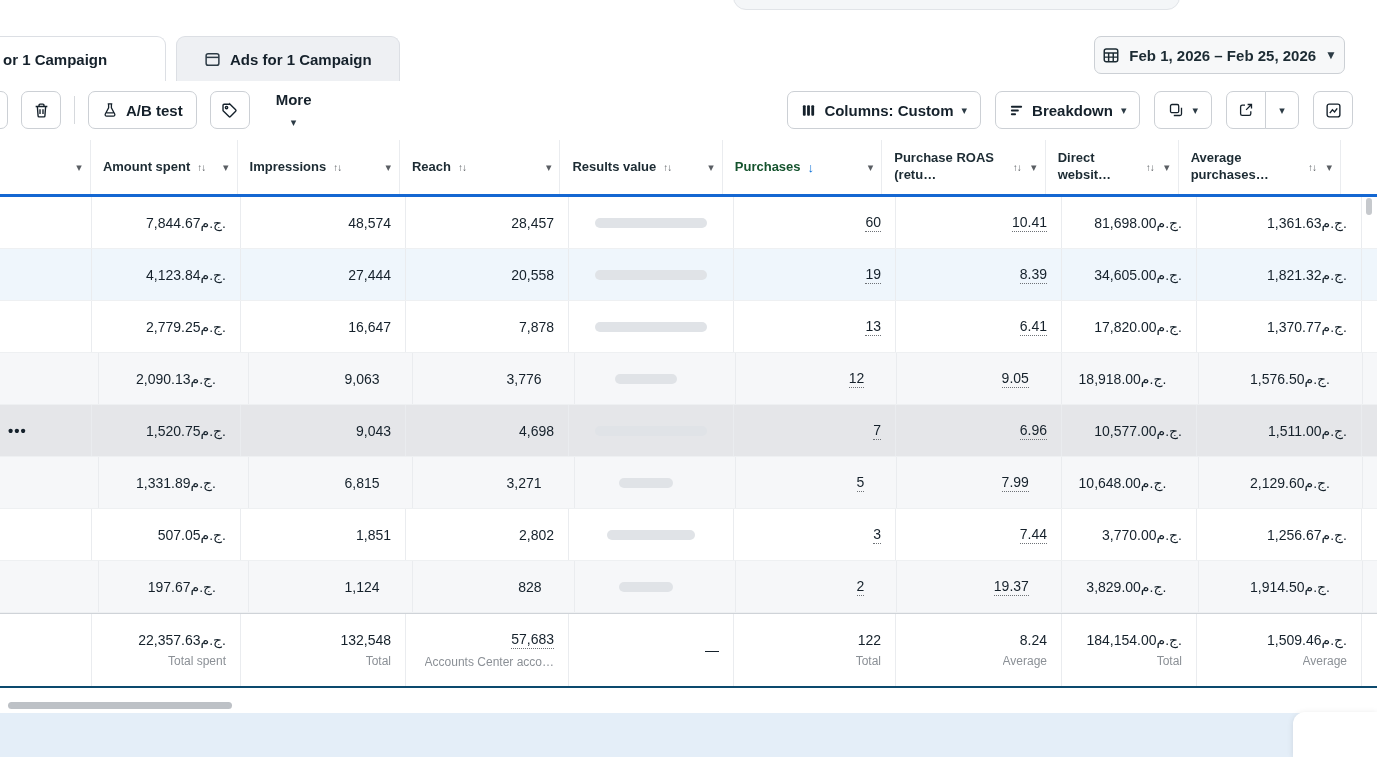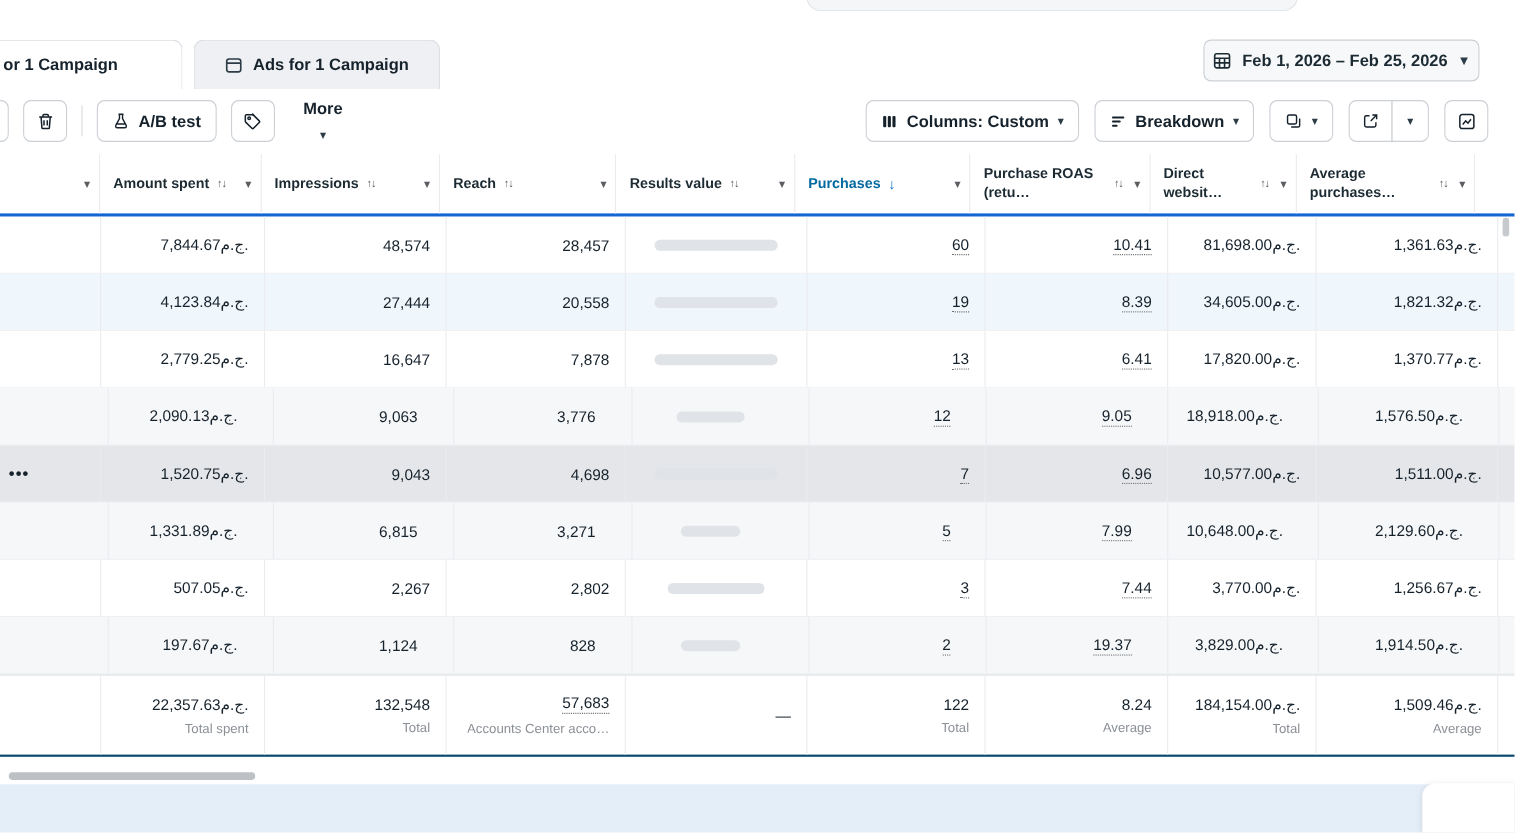--- a/index.html
+++ b/index.html
@@ -51,21 +51,21 @@
   .c9{flex:1 1 auto; min-width:0;}
 
   .thead { display:flex; height:57px; border-bottom:3px solid #1467d2; background:#fff; }
   .th { position:relative; display:flex; align-items:center;
     padding:6px 24px 6px 12px; border-left:1px solid #eaecef; cursor:pointer; }
   .th.c0 { border-left:none; }
   .th .lab { font-size:13px; font-weight:700; color:#1c2b33; line-height:1.3; }
   .th .sort { font-size:10px; color:#5a5e63; letter-spacing:-1px; margin-left:7px; white-space:nowrap; }
   .th .caret { position:absolute; right:8px; top:50%; transform:translateY(-50%);
     font-size:11px; color:#5a5e63; }
-  .th.sorted .lab { color:#0369a1;text-align:center; }
+  .th.sorted .lab { color:#14532d;text-align:center; }
   .th.sorted .sort { color:#0a6fd6; font-size:13px; letter-spacing:0; }
 
   .tr { display:flex; height:52px; border-bottom:1px solid #eef0f2; background:#fff; position:relative; }
   .row-blue { background:#eff6fc; }
   .row-tint { background:#f6f7f9;gap:18px; }
   .row-hover { background:#e5e6e9; }
   .td { height:100%; display:flex; align-items:center; justify-content:flex-end;
     padding-right:14px; font-size:14px; color:#15212b; border-left:1px solid #eaecef; }
   .td.c0 { border-left:none; justify-content:flex-start; padding:0 0 0 8px; }
   .td.center { justify-content:center; padding-right:0; }
@@ -431,21 +431,21 @@
           <span>2,129.60ج.م.</span>
         </div>
         <div class="td c9"></div>
       </div>
       <div class="tr ">
         <div class="td c0"></div>
         <div class="td c1">
           <span>507.05ج.م.</span>
         </div>
         <div class="td c2">
-          <span>2,267</span>
+          <span>1,851</span>
         </div>
         <div class="td c3">
           <span>2,802</span>
         </div>
         <div class="td c4 center">
           <span class="blur-pill" style="width: 88px;"></span>
         </div>
         <div class="td c5">
           <span class="dotted">3</span>
         </div>

